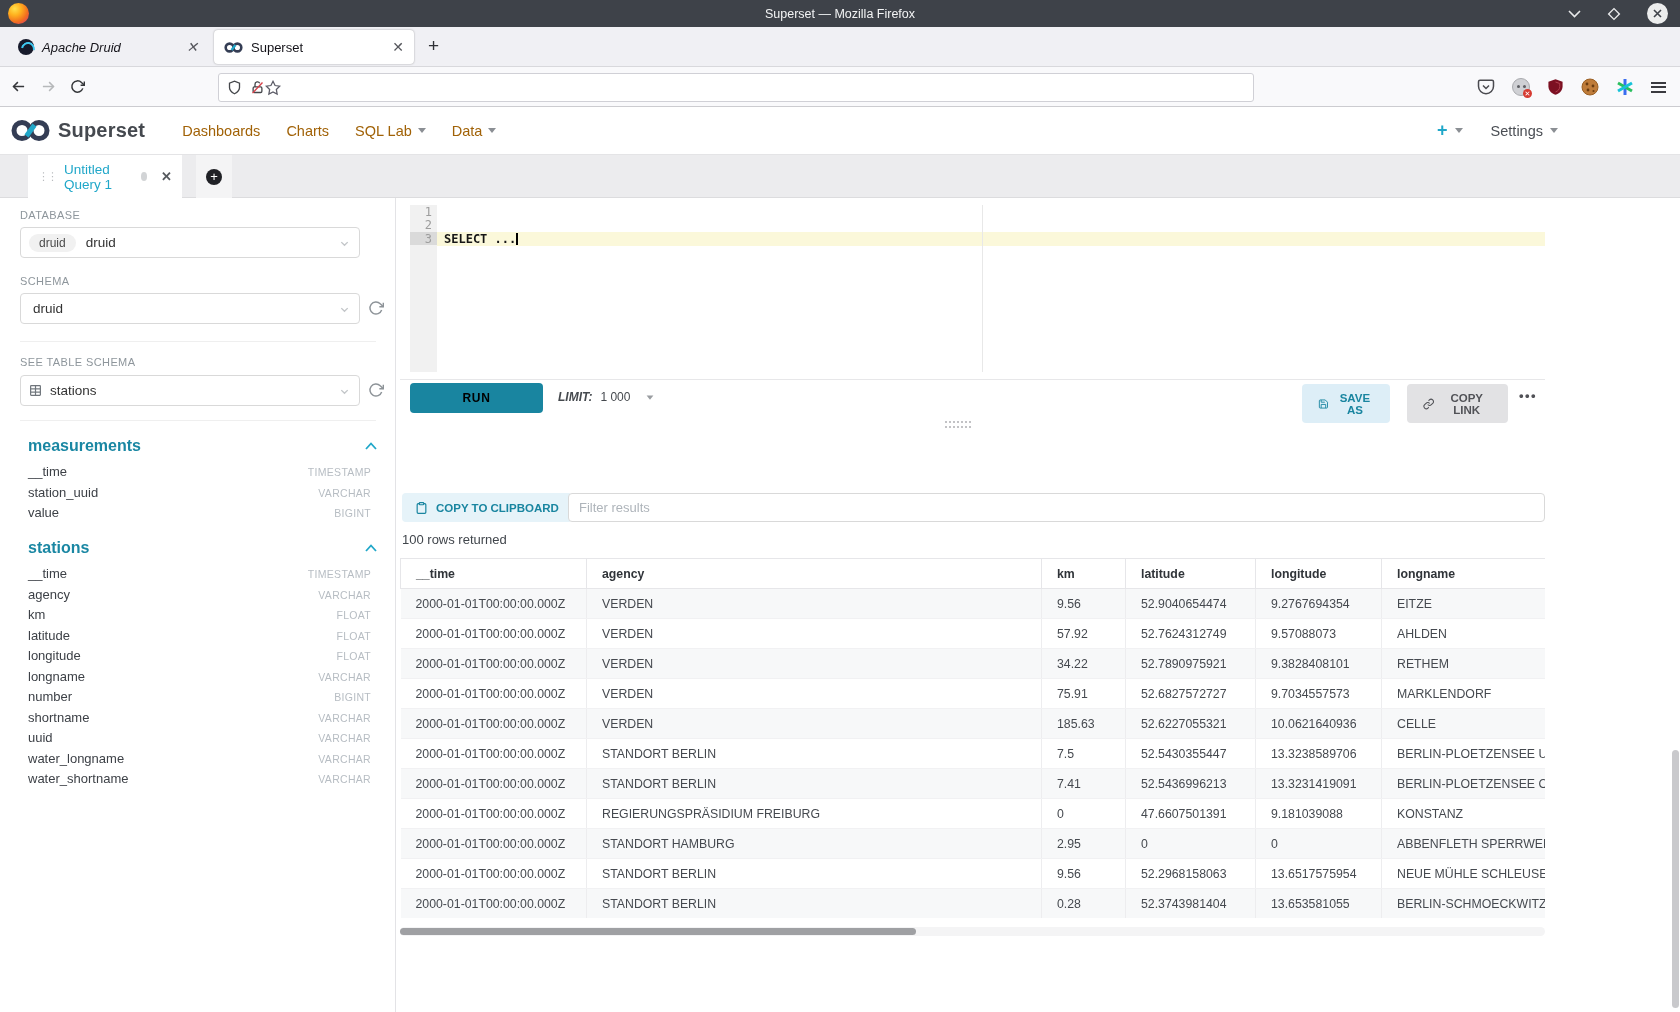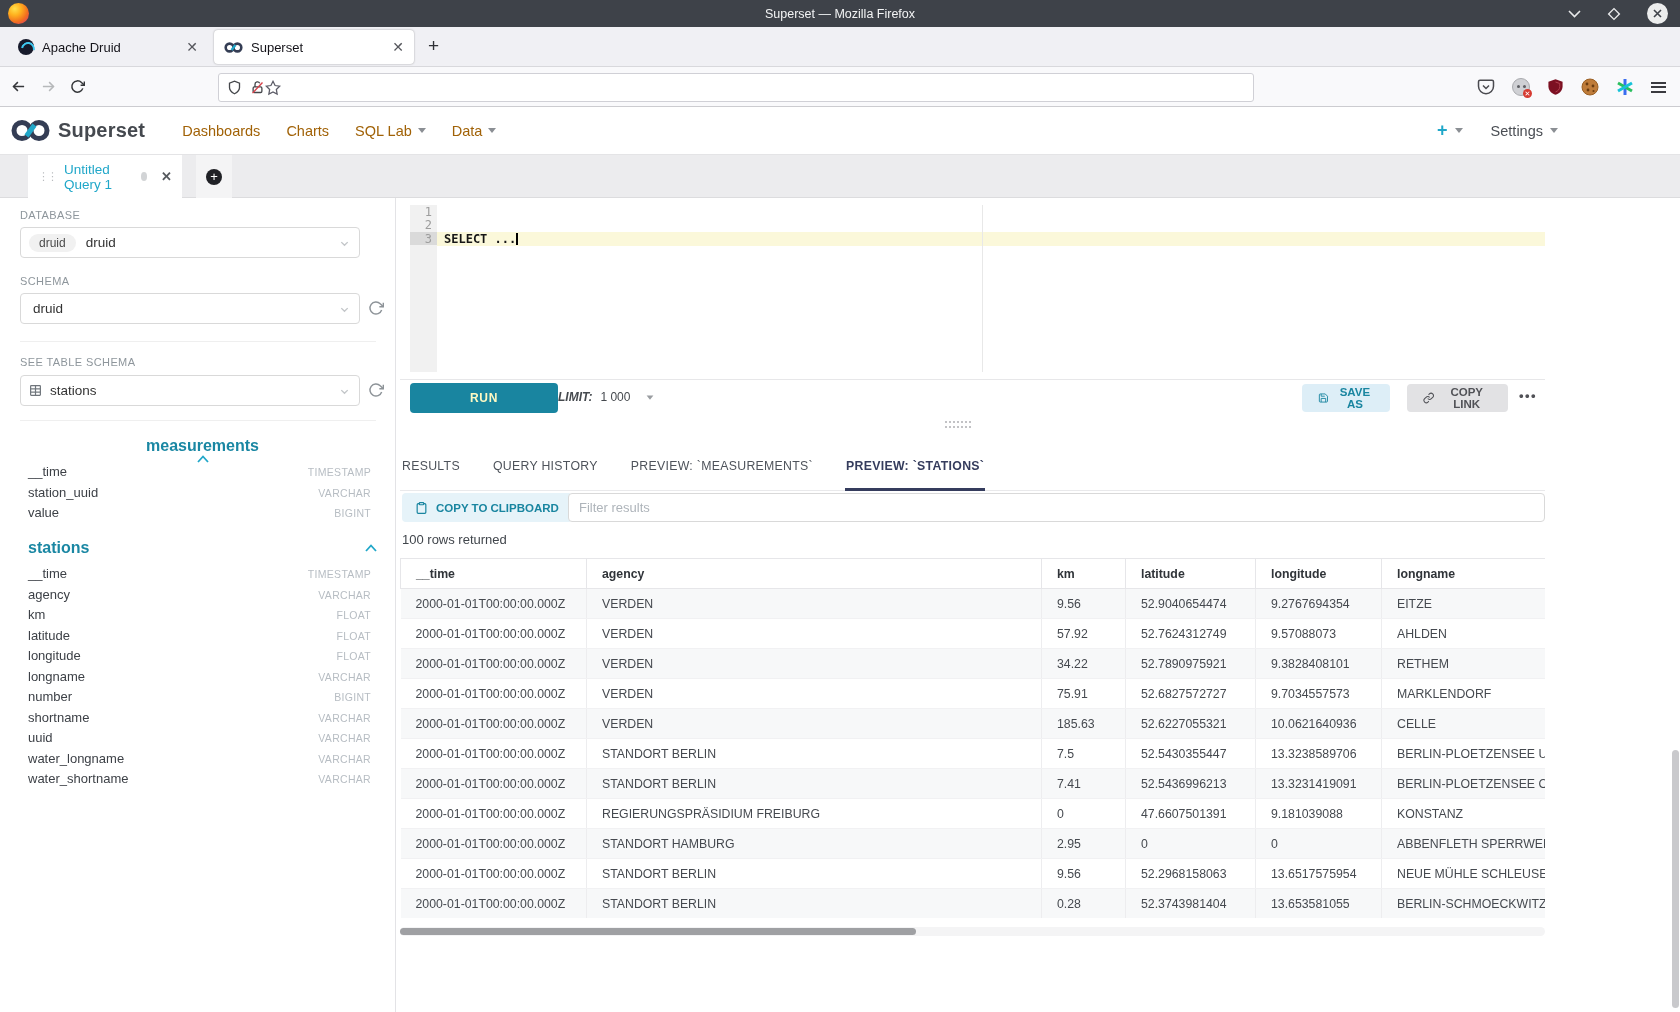--- a/index.html
+++ b/index.html
@@ -12,21 +12,21 @@
              background: radial-gradient(circle at 32% 28%, #ffe14d 0%, #ffb21f 30%, #f2701f 62%, #d6356f 95%); }
   .win-title { flex:1; text-align:center; color:#f3f4f5; font-size:12.5px; }
   .win-controls { position:absolute; right:12px; top:0; height:27px; display:flex; align-items:center; gap:26px; }
   .win-close { width:21px; height:21px; border-radius:50%; background:#eceded; display:flex; align-items:center; justify-content:center; }
 
   
   .tabbar { position:absolute; left:0; top:27px; width:1680px; height:40px; background:#f0f0f4; border-bottom:1px solid #d8d8dc; }
   .btab { position:absolute; top:3px; height:34px; display:flex; align-items:center; padding:0 10px; border-radius:4px; }
   .btab .blabel { font-size:13px; color:#15141a; margin:0 10px 0 8px; }
   .btab .bclose { color:#55565c; font-size:14px; margin-left:auto; }
-  .btab1 { left:8px; width:200px; }
+  .btab1 { left:8px; width:200px;font-style:italic; }
   .btab2 { left:214px; width:200px; background:#fff; box-shadow:0 0 2px rgba(0,0,0,.35); }
   .newtab { position:absolute; left:428px; top:8px; font-size:19px; color:#2f3035; }
   .druid-ico { width:16px; height:16px; border-radius:50%; background:#171a2b; position:relative; flex:0 0 16px; }
   .druid-ico::after { content:""; position:absolute; left:3px; top:3px; width:10px; height:10px; border-radius:50%;
                       border:2px solid #3ec6f0; border-left-color:transparent; border-bottom-color:transparent; transform:rotate(-35deg); }
 
   
   .toolbar { position:absolute; left:0; top:67px; width:1680px; height:40px; background:#f9f9fb; border-bottom:1px solid #ccccd0; display:flex; align-items:center; }
   .navbtn { width:30px; text-align:center; }
   .urlbar { position:absolute; left:218px; top:6px; width:1036px; height:29px; background:#fff; border:1px solid #d0d0d6; border-radius:3px;
@@ -86,26 +86,26 @@
   .gutter .g-active { background:#dadada; }
   .printmargin { position:absolute; left:582px; top:7px; width:1px; height:167px; background:#e8e8e8; }
   .eline { position:absolute; left:44px; height:13.3px; white-space:pre; line-height:13.3px; }
   .active-line { position:absolute; left:37px; top:34px; width:1108px; height:13.6px; background:#fbf8da; }
   .comment { color:#a0a0a0; font-style:italic; }
   .sql-kw { color:#161616; font-weight:bold; }
   .cursor { display:inline-block; width:2px; height:12px; background:#000; vertical-align:-2px; }
 
   
   .runrow-border { position:absolute; left:400px; top:379px; width:1145px; height:1px; background:#e7e7e9; }
-  .run-btn { position:absolute; left:410px; top:383px; width:148px; height:30px; background:#1985a0; color:#fef9c3; border:none; border-radius:4px;
+  .run-btn { position:absolute; left:410px; top:383px; width:133px; height:30px; background:#1985a0; color:#000000; border:none; border-radius:4px;
              font-size:12px; font-weight:bold; letter-spacing:.6px; font-family:"Liberation Sans",sans-serif; }
   .limit { position:absolute; left:558px; top:390px; font-size:12px; color:#45494e; display:flex; align-items:center; gap:8px; }
   .limit b { font-weight:bold;font-style:italic; }
   .limit .caret-down { margin-left:8px; border-top-color:#9a9da1; transform:scale(.85); }
-  .pill-btn { position:absolute; top:384px; height:28px; border:none; border-radius:4px; display:flex; align-items:center; gap:7px;
+  .pill-btn { position:absolute; top:384px; height:39px; border:none; border-radius:4px; display:flex; align-items:center; gap:7px;
               font-size:11.5px; font-weight:bold; font-family:"Liberation Sans",sans-serif; padding:0 16px; }
   .saveas { left:1302px; width:88px; background:#ddeef7; color:#1985a0; }
   .copylink { left:1407px; width:101px; background:#e2e2e4; color:#515257; }
   .moredots { position:absolute; left:1519px; top:388px; color:#515257; font-size:13px; letter-spacing:1.5px; font-weight:bold; }
   .split-handle { position:absolute; left:945px; top:421px; width:26px; height:7px;
                   border-top:2px dotted #c2c2c5; border-bottom:2px dotted #c2c2c5; }
 
   
   .rtabs { position:absolute; left:400px; top:437px; width:1145px; height:54px; border-bottom:1px solid #e9e9eb; display:flex; align-items:flex-end; }
   .rtab { position:relative; margin-right:31px; padding:0 1px 17px; font-size:12.3px; letter-spacing:.3px; color:#4e535b; }
@@ -354,21 +354,21 @@
       <svg width="16" height="16" viewBox="0 0 24 24" fill="none" stroke="#8d9398" stroke-width="2.2">
           <polyline points="23 4 23 10 17 10"></polyline>
           <path d="M20.49 15a9 9 0 1 1-2.12-9.36L23 10"></path>
         </svg>
     </span>
 
     <div class="divider" style="top:222px"></div>
 
     <div id="schema-sections">
       <div>
-        <div class="sec-head" style="top: 239px; flex-direction: column;">
+        <div class="sec-head" style="top: 239px;">
           <span class="sec-title">measurements</span>
           <span>
               <svg width="12" height="8" viewBox="0 0 12 8">
                 <polyline points="1,7 6,1.5 11,7" fill="none" stroke="#20a7c9" stroke-width="1.8"></polyline>
               </svg>
             </span>
         </div>
         <div class="col-list" style="top: 266px;">
             <div class="col-row">
               <span class="col-nm">__time</span>
@@ -474,26 +474,20 @@
   <button class="pill-btn copylink">
     <svg width="14" height="14" viewBox="0 0 24 24" fill="none" stroke="#515257" stroke-width="2.2">
         <path d="M10 13a5 5 0 0 0 7.54.54l3-3a5 5 0 0 0-7.07-7.07l-1.72 1.71"></path>
         <path d="M14 11a5 5 0 0 0-7.54-.54l-3 3a5 5 0 0 0 7.07 7.07l1.71-1.71"></path>
       </svg>
     <span>COPY LINK</span>
   </button>
   <div class="moredots">•••</div>
   <div class="split-handle"></div>
 
-  <div class="rtabs">
-    <span class="rtab">RESULTS</span>
-    <span class="rtab">QUERY HISTORY</span>
-    <span class="rtab">PREVIEW: `MEASUREMENTS`</span>
-    <span class="rtab active">PREVIEW: `STATIONS`</span>
-  </div>
 
   <button class="copyclip">
     <svg width="13" height="14" viewBox="0 0 24 24" fill="none" stroke="#1985a0" stroke-width="2.2">
         <rect x="8" y="2" width="8" height="4" rx="1"></rect>
         <path d="M16 4h2a2 2 0 0 1 2 2v14a2 2 0 0 1-2 2H6a2 2 0 0 1-2-2V6a2 2 0 0 1 2-2h2"></path>
       </svg>
     <span>COPY TO CLIPBOARD</span>
   </button>
   <input class="filter" type="text" placeholder="Filter results" style="">
 

